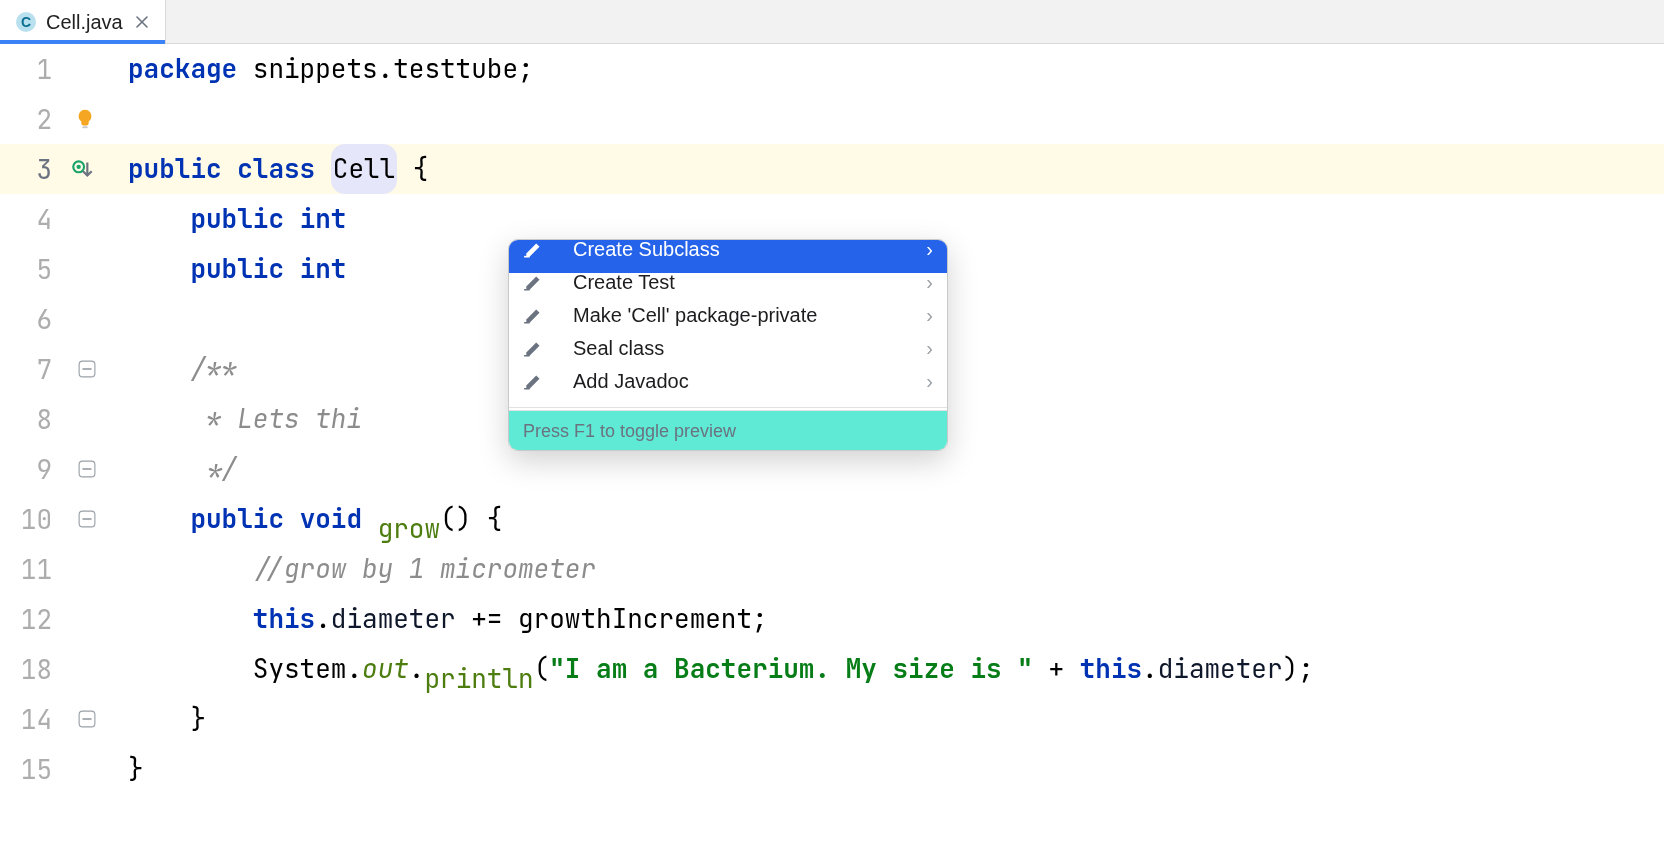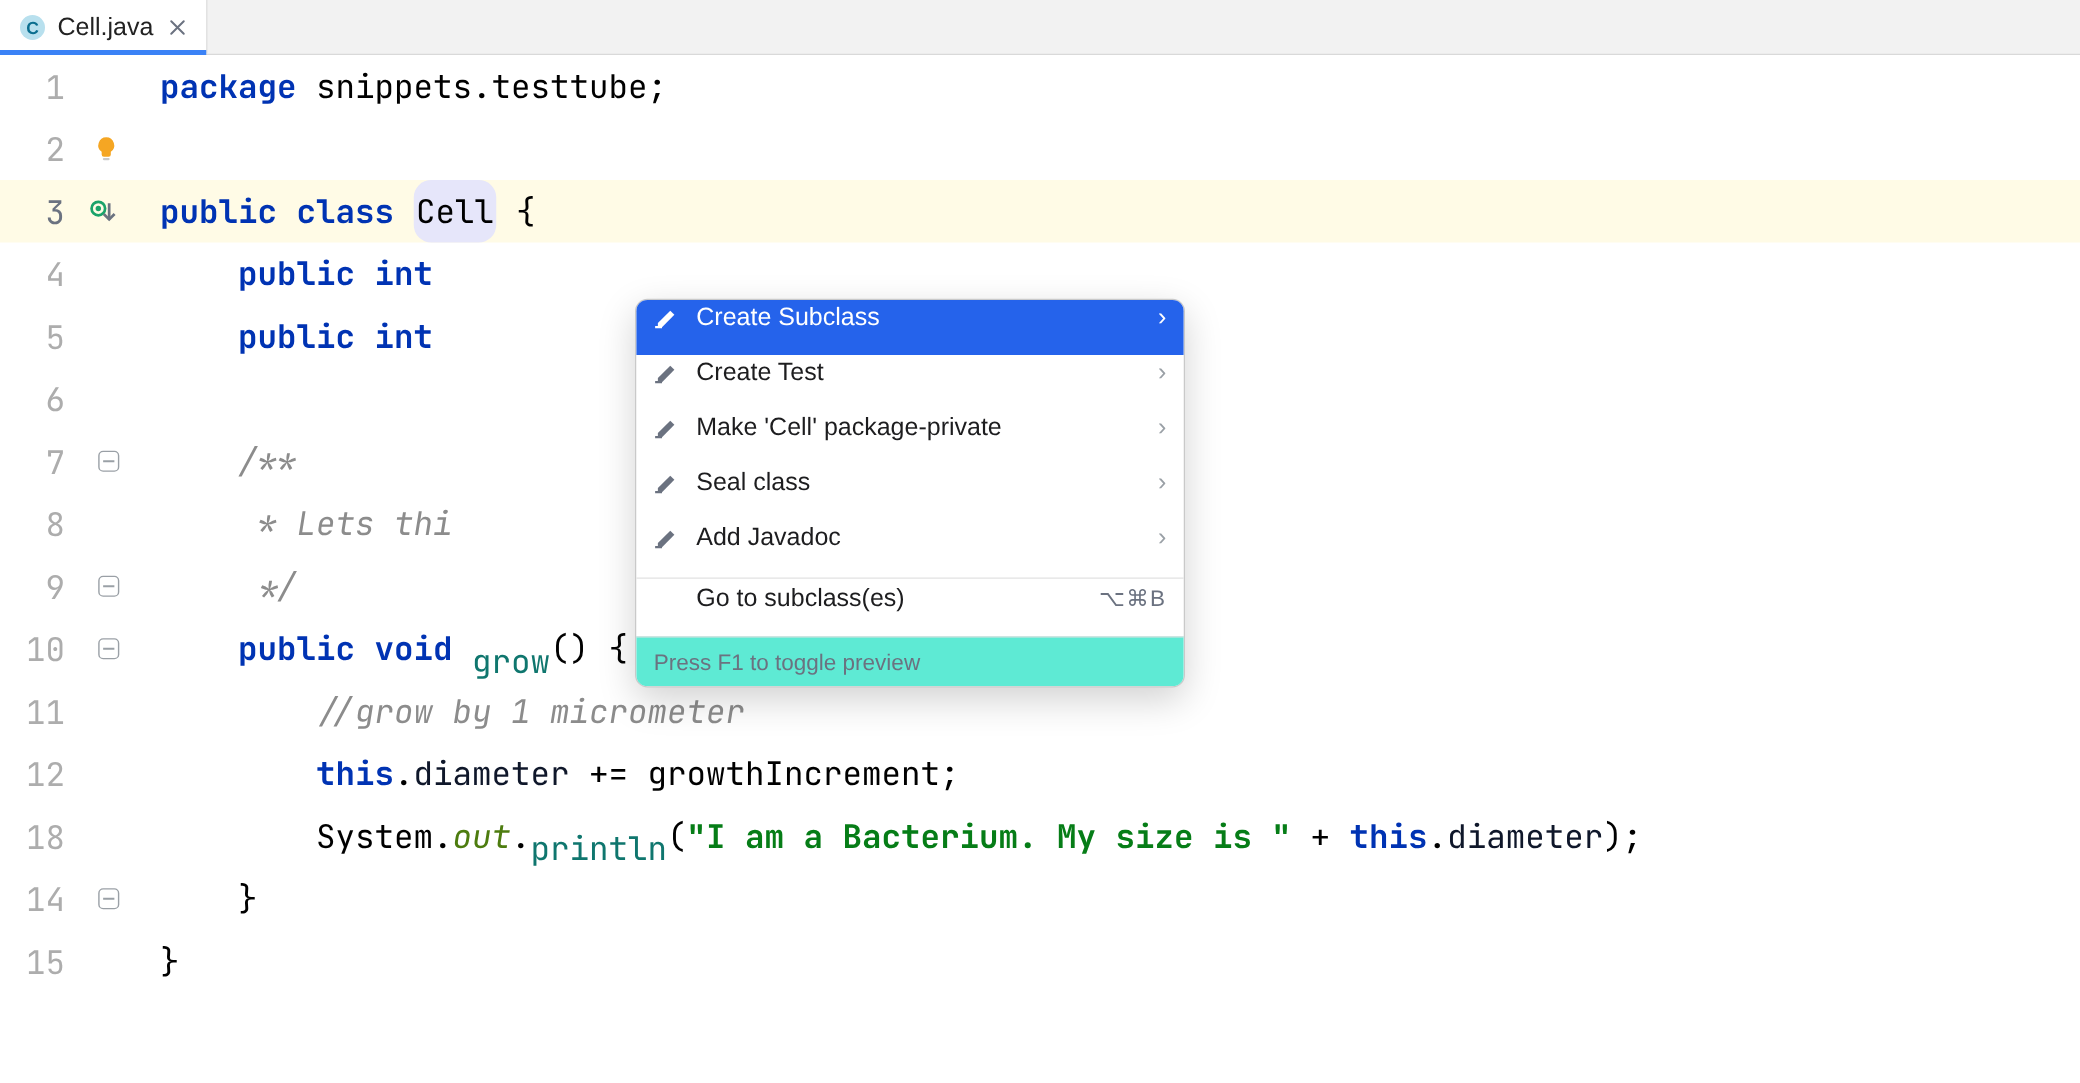--- a/index.html
+++ b/index.html
@@ -31,27 +31,27 @@
   .fold { width:18px; height:18px; color:#9aa0a6; }
 
   
   .kw { color:#0033b3; font-weight:600; }
   .ident { color:#000000; }
   .brace { color:#000000; }
   .field { color:#0f172a; }
   .static { color:#4d7c0f; font-style:italic; }
   .comment { color:#8c8c8c; font-style:italic; }
   .string { color:#067d17; font-weight:600; }
-  .method { color:#0f766e;margin-top:20px; }
+  .method { color:#4d7c0f;margin-top:20px; }
   .class-sel { background:#e6e6fa; padding:0 2px; border-radius:14px; }
   .op { color:#000; }
 
   
   .popup { position:absolute; left: 400px; top: 195px; width: 440px; background:#ffffff; border:1px solid #c9c9c9; border-radius:10px; box-shadow: 0 10px 30px rgba(0,0,0,.18); overflow:hidden; font-family: "Segoe UI","Helvetica Neue",Arial,sans-serif; }
-  .popup-item { display:flex; align-items:center; height:44px; padding:0 14px 16px 14px; font-size:20px; color:#1d1d1f; gap:12px; }
+  .popup-item { display:flex; align-items:center; height:33px; padding:0 14px 16px 14px; font-size:20px; color:#1d1d1f; gap:28px; }
   .popup-item.selected { background:#2563eb; color:#ffffff; }
   .popup-item .pi-icon { width:22px; height:22px; display:flex; align-items:center; justify-content:center; color:#6b7280; }
   .popup-item.selected .pi-icon { color:#ffffff; }
   .popup-item .pi-label { flex:1; }
   .popup-item .pi-chevron { color:#9aa0a6; }
   .popup-item.selected .pi-chevron { color:#ffffff; }
   .popup-item .pi-shortcut { color:#6b7280; font-size:18px; letter-spacing:1px; }
   .popup-sep { height:1px; background:#e2e2e2; margin:2px 0; }
   .popup-foot { background:#5eead4; border-top:1px solid #e2e2e2; height:40px; display:flex; align-items:center; padding:0 14px; color:#6b7280; font-size:18px; }
 </style>
@@ -222,25 +222,20 @@
           <span class="pi-icon">
               <svg viewBox="0 0 20 20">
                 <path d="M3 14l9-9 3 3-9 9H3v-3z" fill="currentColor"></path>
                 <path d="M1 17h5" stroke="currentColor" stroke-width="1.5"></path>
               </svg>
             </span>
           <span class="pi-label">Add Javadoc</span>
           <span class="pi-chevron">›</span>
         </div>
         <div class="popup-sep"></div>
-        <div class="popup-item">
-          <span class="pi-icon"></span>
-          <span class="pi-label">Go to subclass(es)</span>
-          <span class="pi-shortcut">⌥⌘B</span>
-        </div>
         <div class="popup-foot">
             <span>Press F1 to toggle preview</span>
           </div>
       </div>
 
     </div>
   </div>
 </div>
 
 </body></html>

